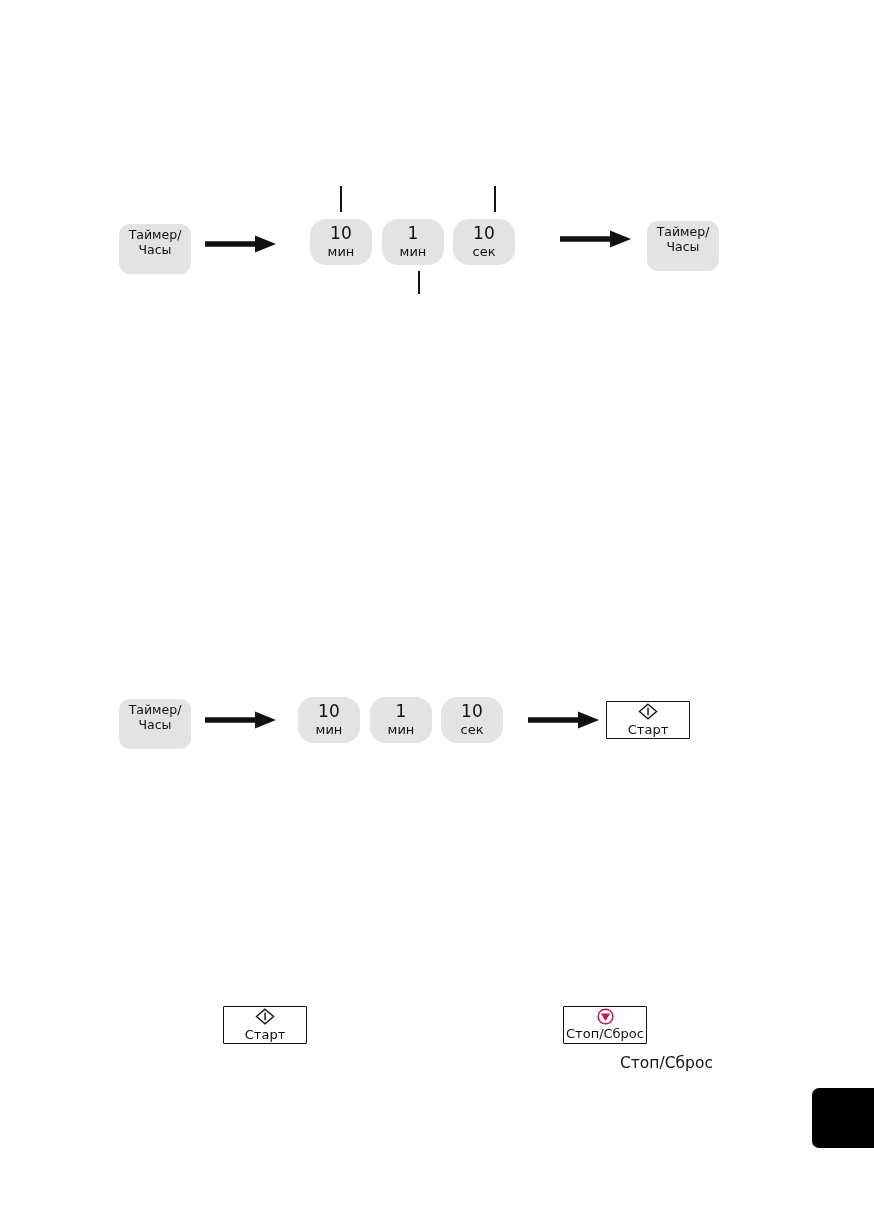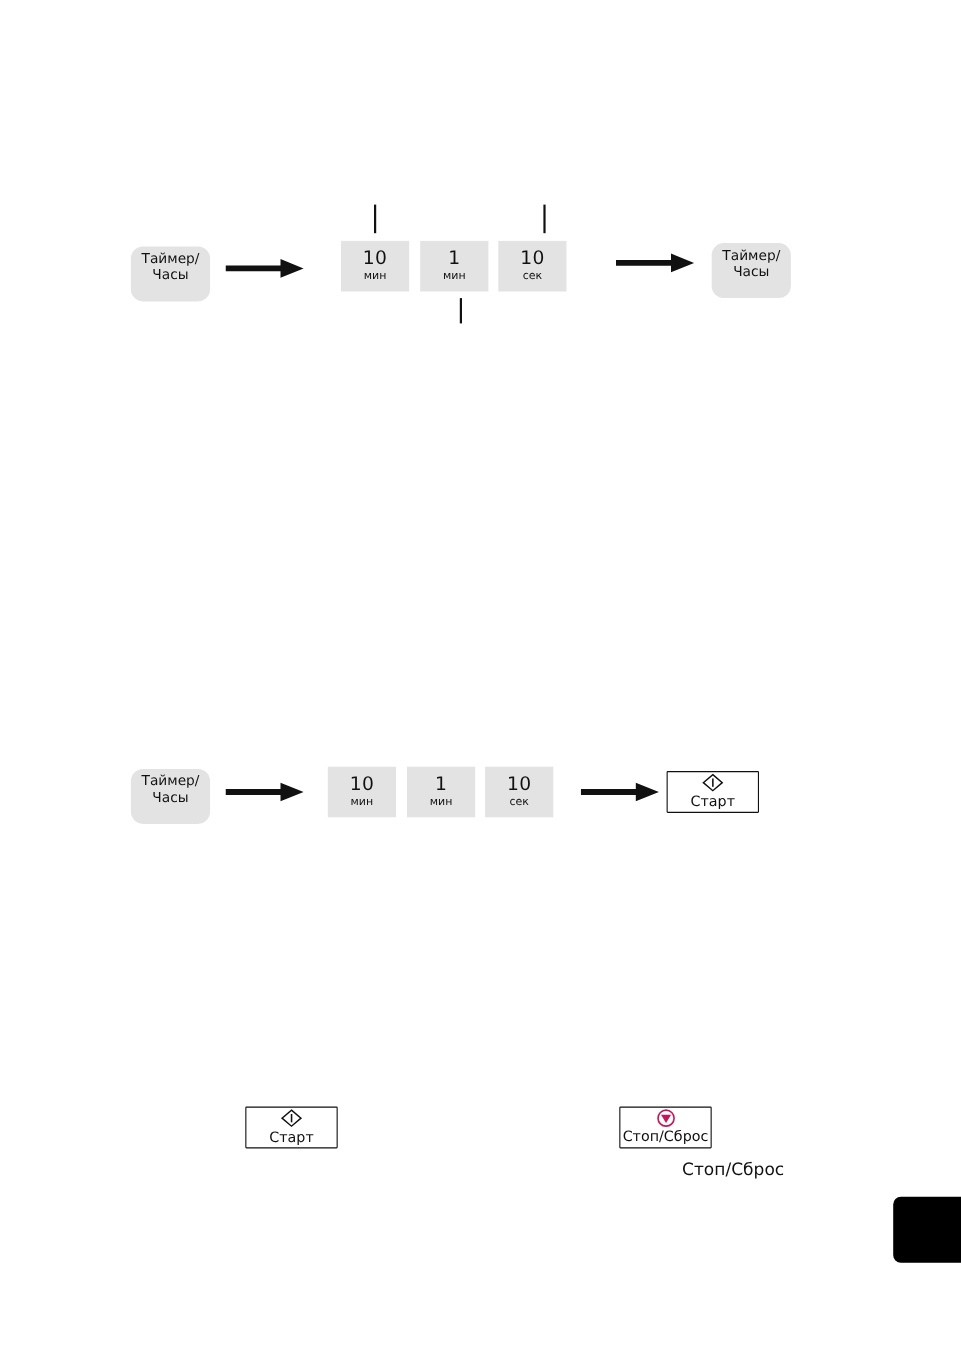--- a/index.html
+++ b/index.html
@@ -42,29 +42,29 @@
     height: 50px;
     font-size: 12.5px;
     padding-bottom: 13px;
   }
   .key-timer .l1, .key-timer .l2 { text-align: center; white-space: nowrap; }
 
   
   .key-num {
     width: 62px;
     height: 46px;
-    border-radius: 0;
+    border-radius: 16px;
   }
   .key-num .l1 {
     font-size: 17px;
     line-height: 1.08;
     letter-spacing: 0.3px;
   }
   .key-num .l2 {
-    font-size: 10px;
+    font-size: 13px;
     line-height: 1.22;
     margin-top: 1px;
   }
 
   
   .key-outline {
     background: #ffffff;
     border: 1.6px solid #111111;
     border-radius: 1px;
     display: flex;

